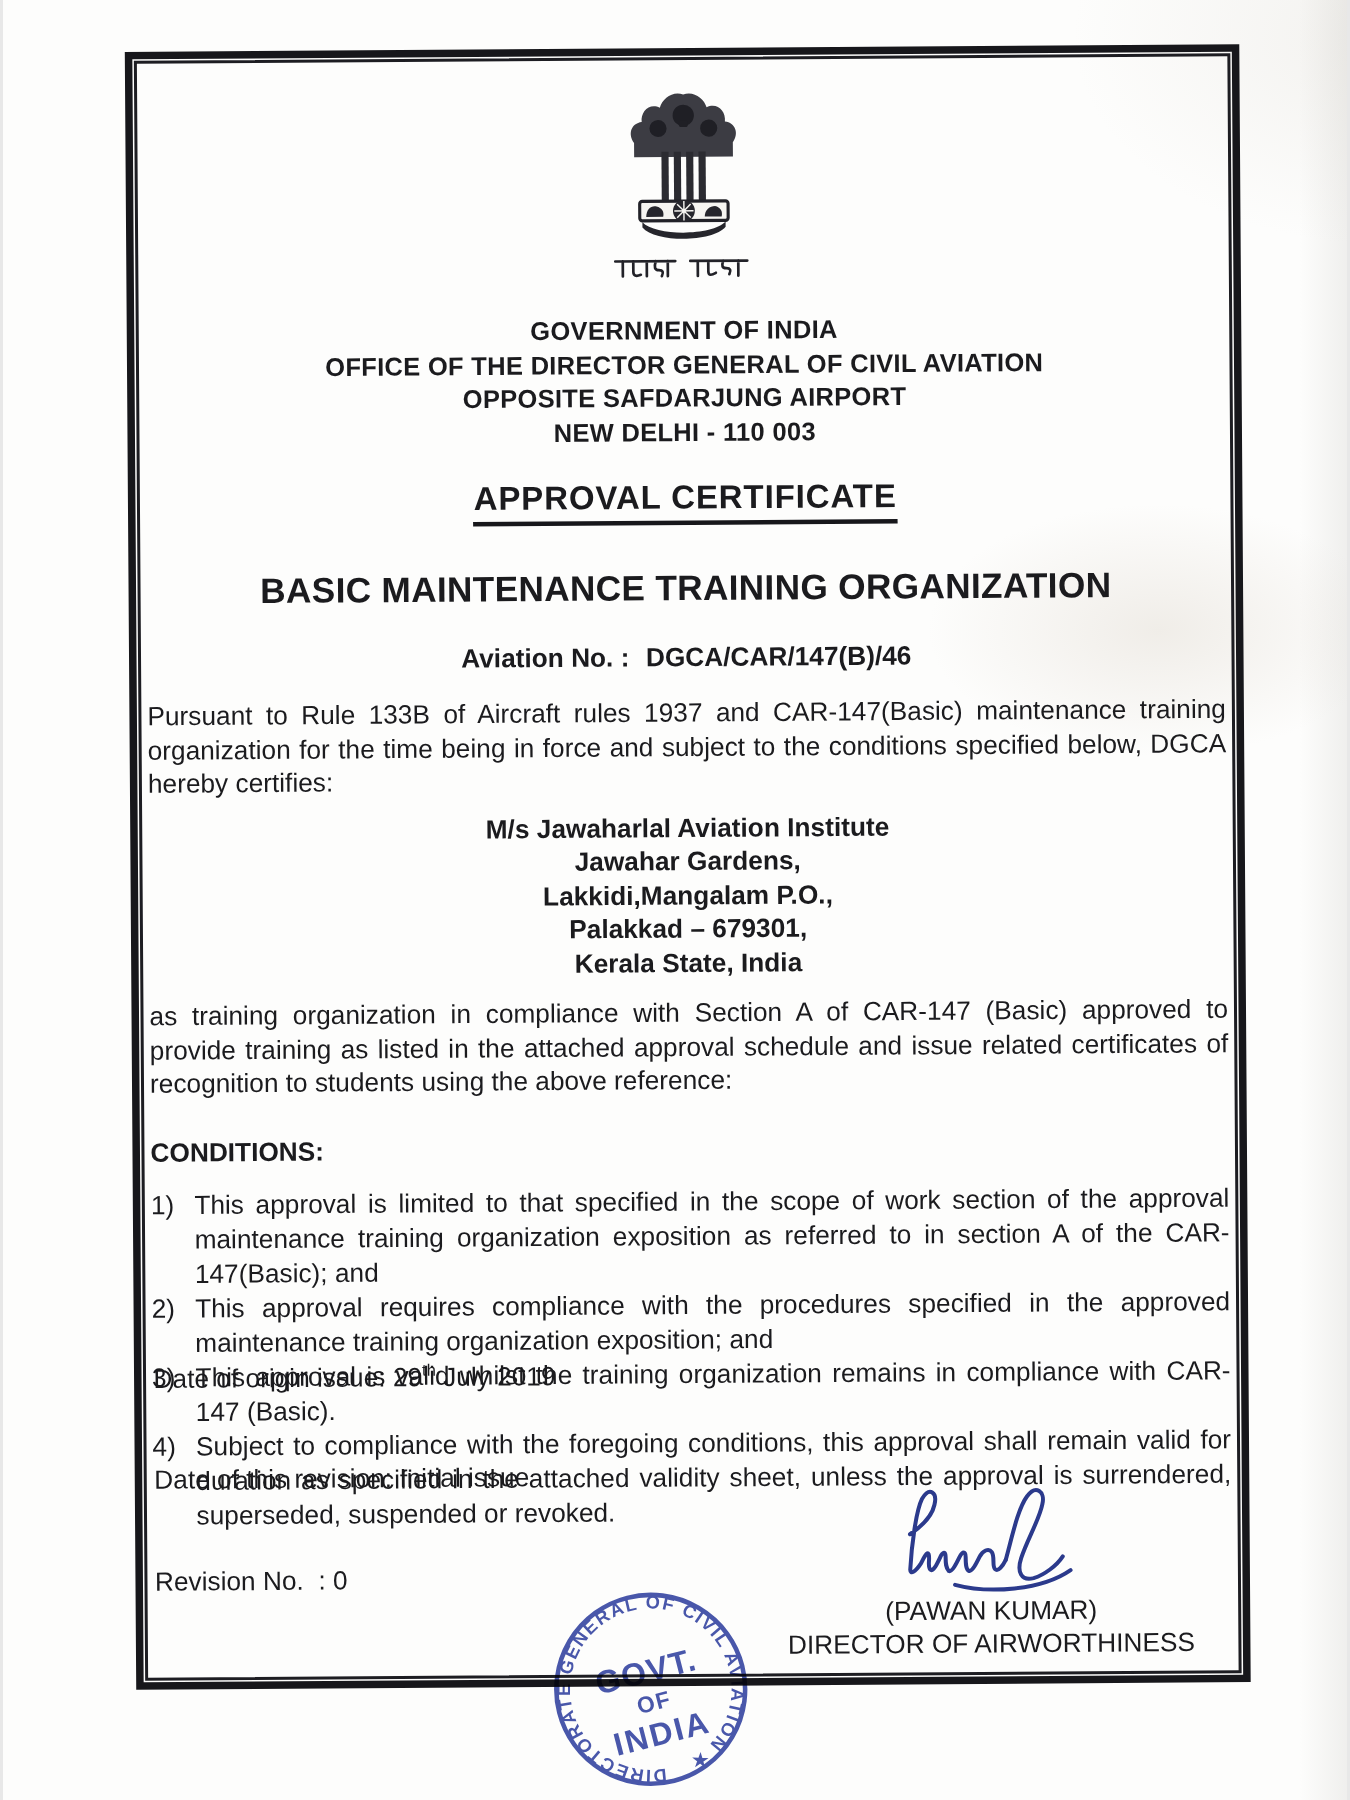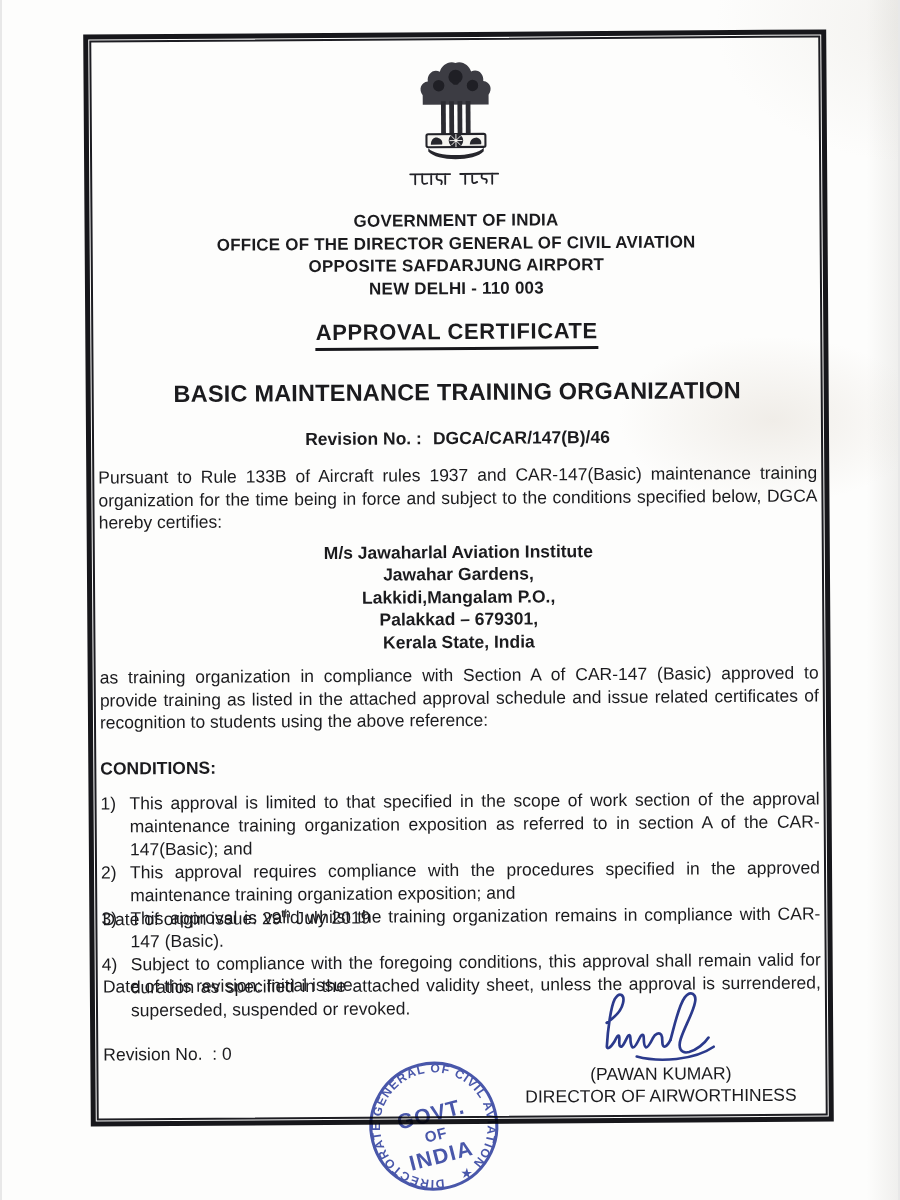--- a/index.html
+++ b/index.html
@@ -112,21 +112,21 @@
         <div>OPPOSITE SAFDARJUNG AIRPORT</div>
         <div>NEW DELHI - 110 003</div>
       </div>
 
       <div class="title-wrap">
         <span class="title">APPROVAL CERTIFICATE</span>
       </div>
       <div class="subtitle">BASIC MAINTENANCE TRAINING ORGANIZATION</div>
 
       <div class="refline">
-        <span>Revision No. :</span><span class="refval">DGCA/CAR/147(B)/46</span>
+        <span>Aviation No. :</span><span class="refval">DGCA/CAR/147(B)/46</span>
       </div>
 
       <p class="para">Pursuant to Rule 133B of Aircraft rules 1937 and CAR-147(Basic) maintenance training organization for the time being in force and subject to the conditions specified below, DGCA hereby certifies:</p>
 
       <div class="org">
         <div>M/s Jawaharlal Aviation Institute</div>
         <div>Jawahar Gardens,</div>
         <div>Lakkidi,Mangalam P.O.,</div>
         <div>Palakkad – 679301,</div>
         <div>Kerala State, India</div>

